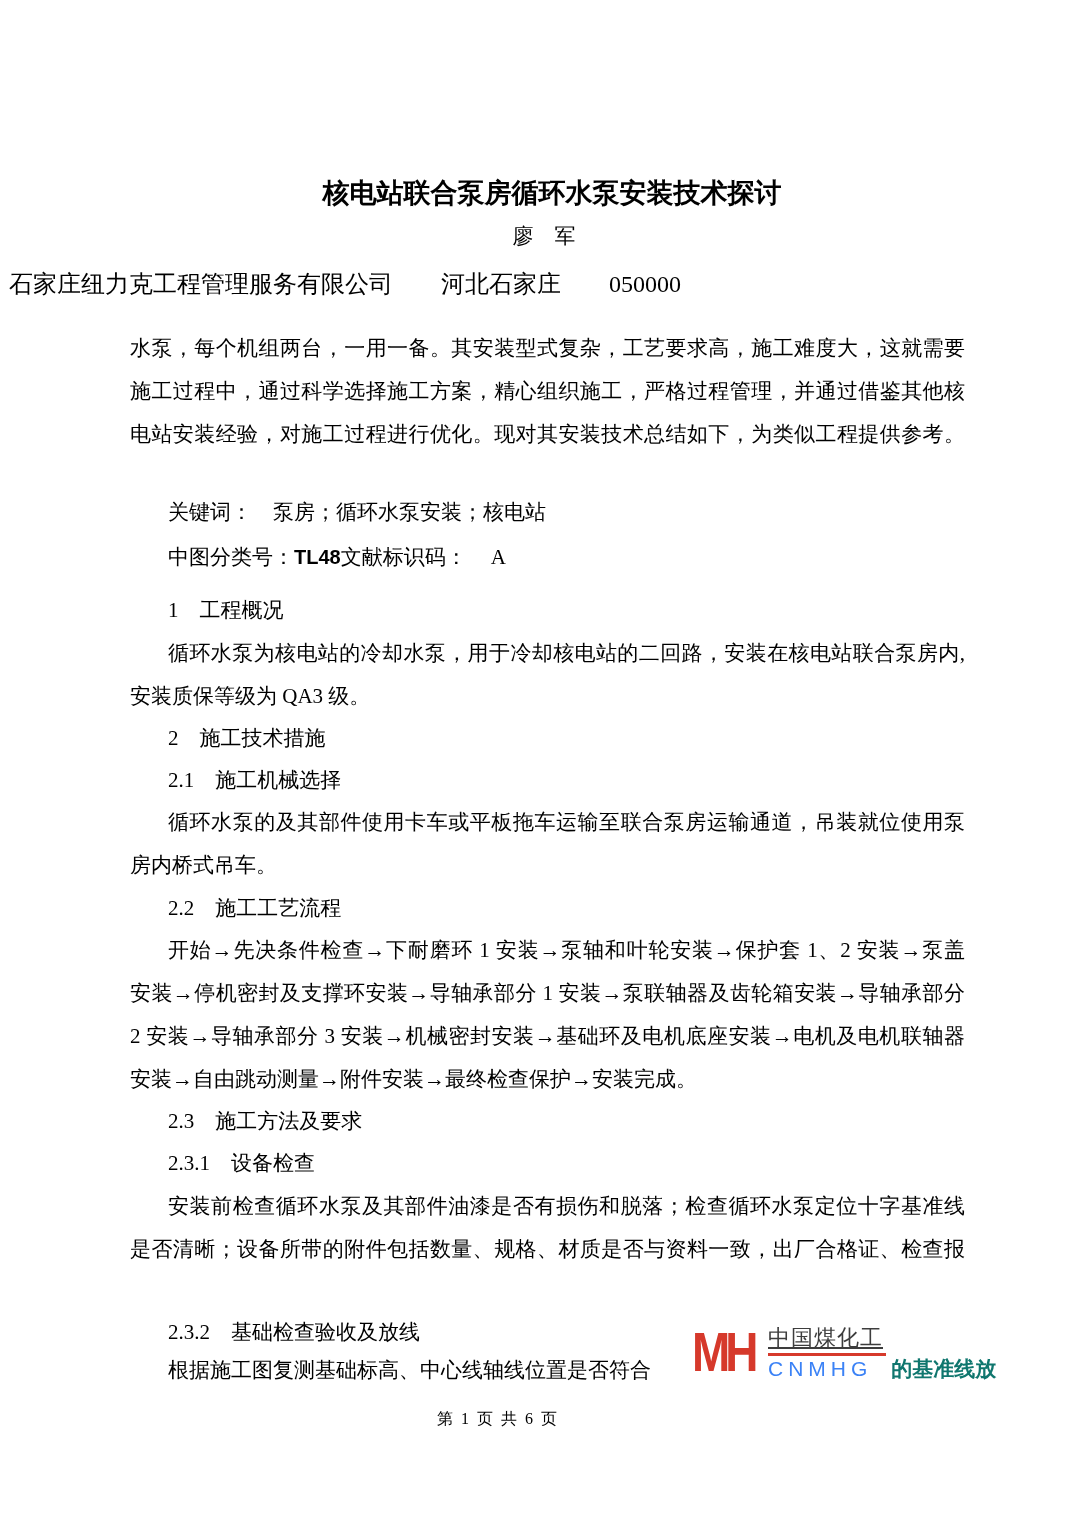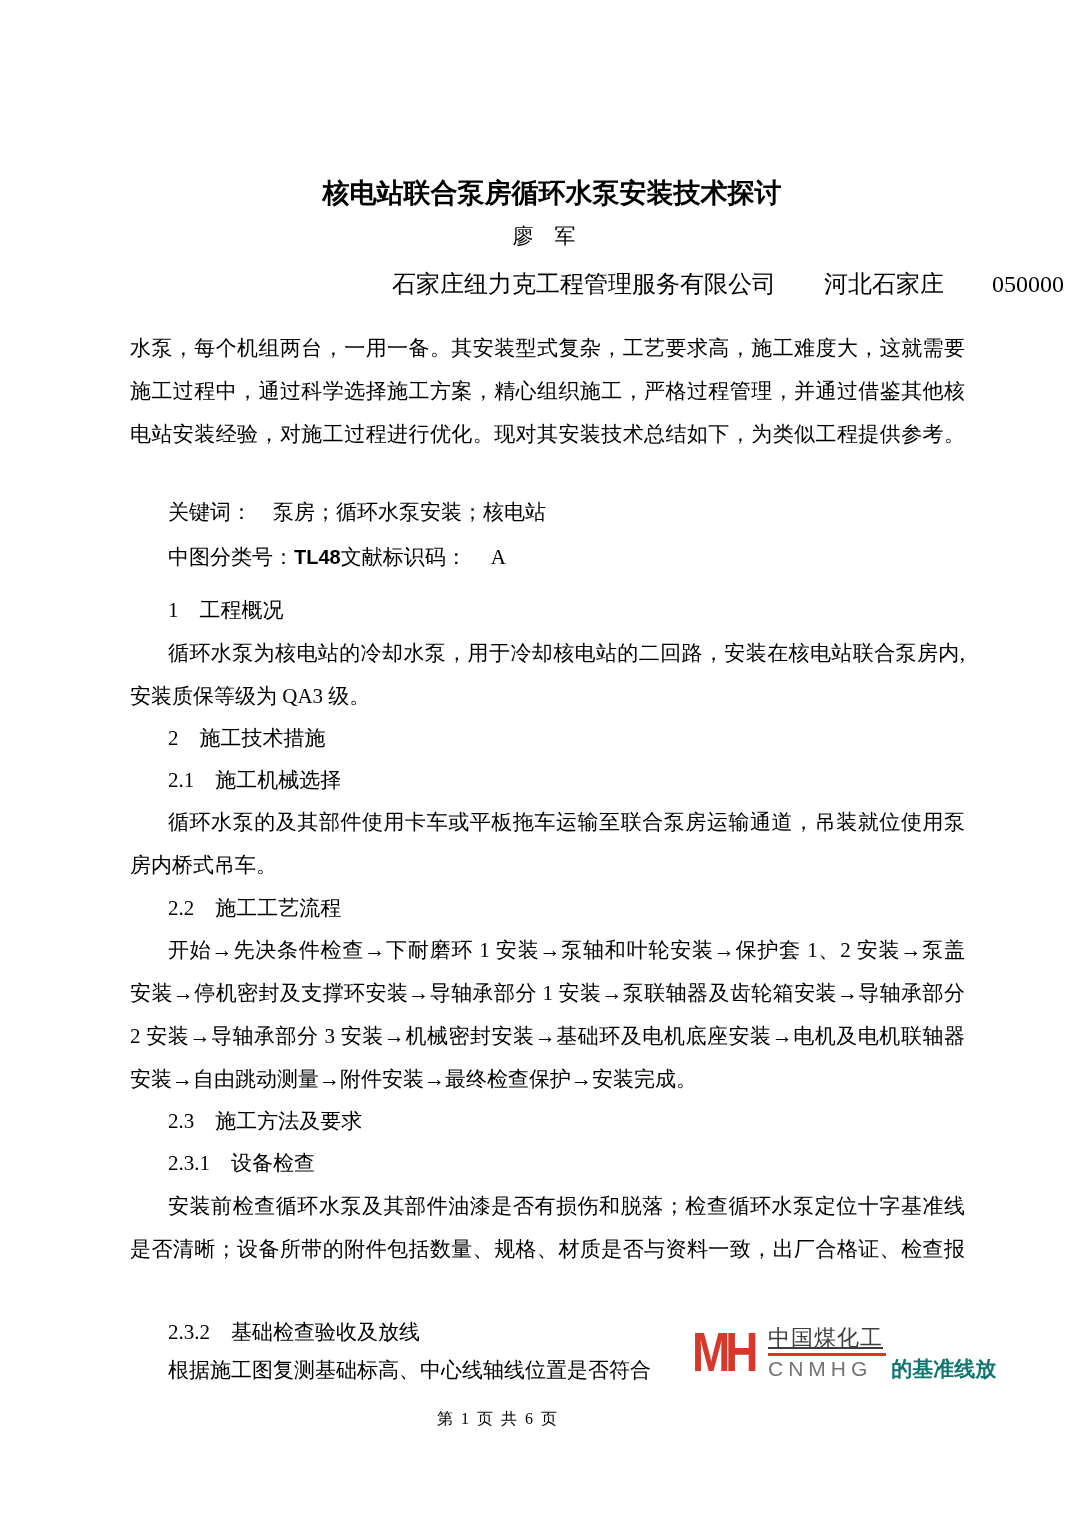--- a/index.html
+++ b/index.html
@@ -24,22 +24,22 @@
     top:156px;
     font-size:27px;font-weight:bold;
     line-height:43px;text-align:center;
     margin:16px;
   }
   .author{
     left:8px;width:1072px;top:215px;
     font-size:21px;line-height:43px;text-align:center;
   }
   .affil{
-    left:0;width:1064px;top:263px;
-    font-size:24px;line-height:43px;text-align:right;
+    left:9px;width:1064px;top:263px;
+    font-size:24px;line-height:43px;text-align:left;
   }
   .code1{
     font-family:"Liberation Sans","DejaVu Sans",sans-serif;
     font-weight:bold;font-size:20px;
   }
   .lbl2{}
   .code2{margin-left:24px;}
   
   .logo{
     position:absolute;left:690px;top:1296px;
@@ -139,19 +139,19 @@
 
   <div class="blk ind" style="top:1311px">2.3.2　基础检查验收及放线</div>
 
   <div class="blk ind" style="top:1349px">根据施工图复测基础标高、中心线轴线位置是否符合</div>
 
   <div class="logo">
     <div class="monogram" style="color: rgb(214, 57, 43);">MH</div>
     <div class="logo-name" style="color: rgb(61, 61, 61);">中国煤化工</div>
     <div class="logo-rule" style="background: rgb(214, 57, 43);"></div>
     <div class="logo-subrow">
-      <span class="logo-sub" style="color: #737373;">CNMHG</span><span class="tail">的基准线放</span>
+      <span class="logo-sub" style="color: #3b82f6;">CNMHG</span><span class="tail">的基准线放</span>
     </div>
   </div>
 
   <div class="abs footer">第 1 页 共 6 页</div>
 
 </div>
 
 </body></html>

